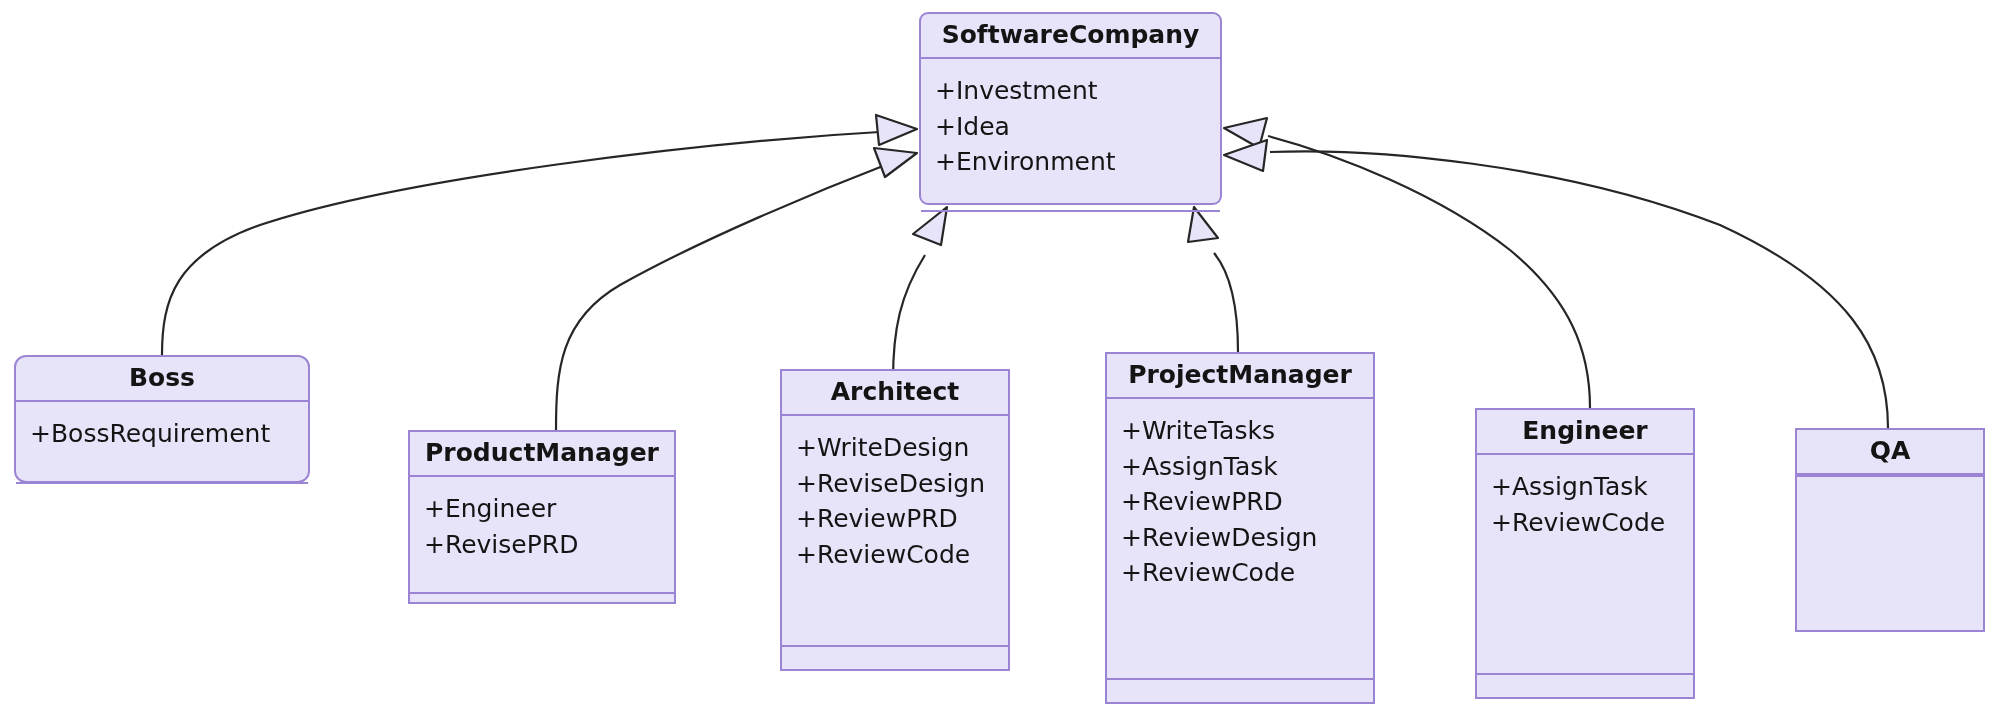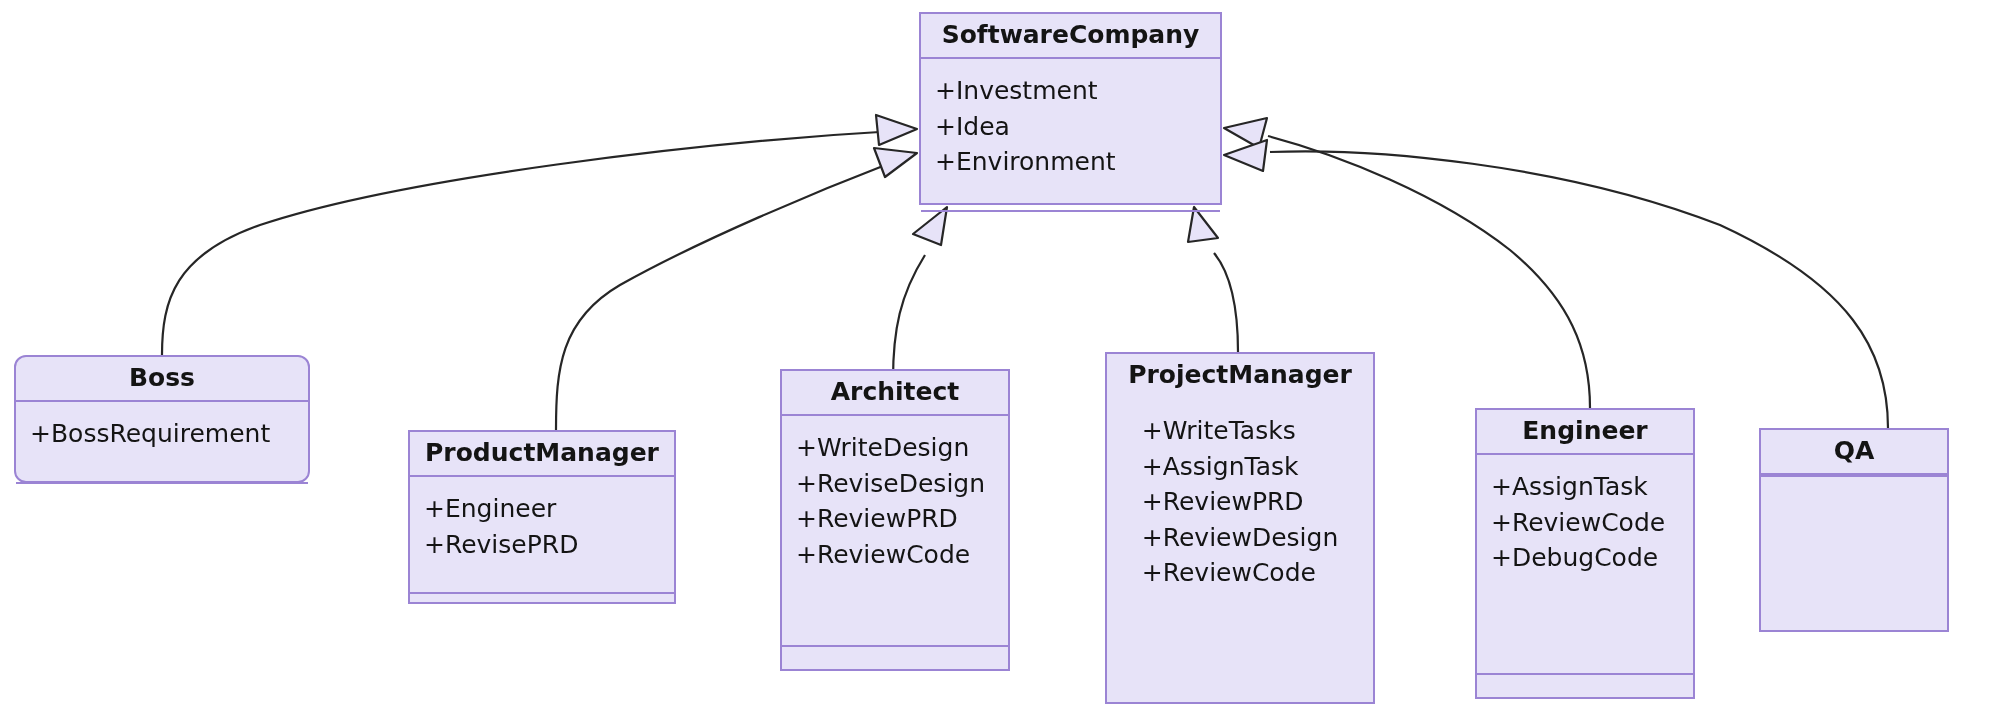--- a/index.html
+++ b/index.html
@@ -96,21 +96,21 @@
       <path d="M 1590 408 C 1590 350 1570 300 1510 250 C 1440 195 1340 155 1268 136" fill="none" stroke="#262626" stroke-width="2.2"></path>
       <path d="M 1224 128 L 1267 118 L 1259 148 Z" fill="#e7e3f8" stroke="#262626" stroke-width="2.2" stroke-linejoin="round"></path>
     </g>
 
     <g>
       <path d="M 1888 428 C 1888 350 1850 285 1720 225 C 1560 163 1370 148 1270 152" fill="none" stroke="#262626" stroke-width="2.2"></path>
       <path d="M 1224 155 L 1267 140 L 1263 171 Z" fill="#e7e3f8" stroke="#262626" stroke-width="2.2" stroke-linejoin="round"></path>
     </g>
   </svg>
 
-  <div class="uml-class" style="left:919px; top:12px; width:303px; height:193px;">
+  <div class="uml-class" style="left:919px; top:12px; width:303px; height:193px;border-radius:9px;">
     <div class="uml-title">SoftwareCompany</div>
     <div class="uml-divider"></div>
     <div class="uml-members">
       <div class="uml-member">+Investment</div>
       <div class="uml-member">+Idea</div>
       <div class="uml-member">+Environment</div>
     </div>
     <div class="uml-divider"></div>
     <div class="uml-methods"></div>
   </div>
@@ -142,46 +142,45 @@
     <div class="uml-members">
       <div class="uml-member">+WriteDesign</div>
       <div class="uml-member">+ReviseDesign</div>
       <div class="uml-member">+ReviewPRD</div>
       <div class="uml-member">+ReviewCode</div>
     </div>
     <div class="uml-divider"></div>
     <div class="uml-methods"></div>
   </div>
 
-  <div class="uml-class" style="left:1105px; top:352px; width:270px; height:352px;align-items:center;">
+  <div class="uml-class" style="left:1105px; top:352px; width:270px; height:352px;">
     <div class="uml-title">ProjectManager</div>
     <div class="uml-divider"></div>
     <div class="uml-members">
       <div class="uml-member">+WriteTasks</div>
       <div class="uml-member">+AssignTask</div>
       <div class="uml-member">+ReviewPRD</div>
       <div class="uml-member">+ReviewDesign</div>
       <div class="uml-member">+ReviewCode</div>
     </div>
     <div class="uml-divider"></div>
     <div class="uml-methods"></div>
   </div>
 
   <div class="uml-class" style="left:1475px; top:408px; width:220px; height:291px;">
     <div class="uml-title">Engineer</div>
     <div class="uml-divider"></div>
     <div class="uml-members">
       <div class="uml-member">+AssignTask</div>
       <div class="uml-member">+ReviewCode</div>
-      <div class="uml-member">+DebugCode</div>
     </div>
     <div class="uml-divider"></div>
     <div class="uml-methods"></div>
   </div>
 
-  <div class="uml-class" style="left:1759px; top:428px; width:190px; height:204px;">
+  <div class="uml-class" style="left:1795px; top:428px; width:190px; height:204px;">
     <div class="uml-title">QA</div>
     <div class="uml-divider"></div>
     <div class="uml-divider"></div>
     <div class="uml-methods"></div>
   </div>
 
 </div>
 
 </body></html>

